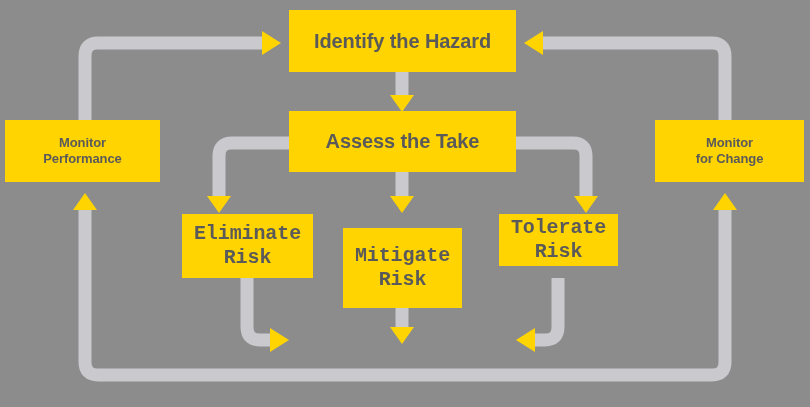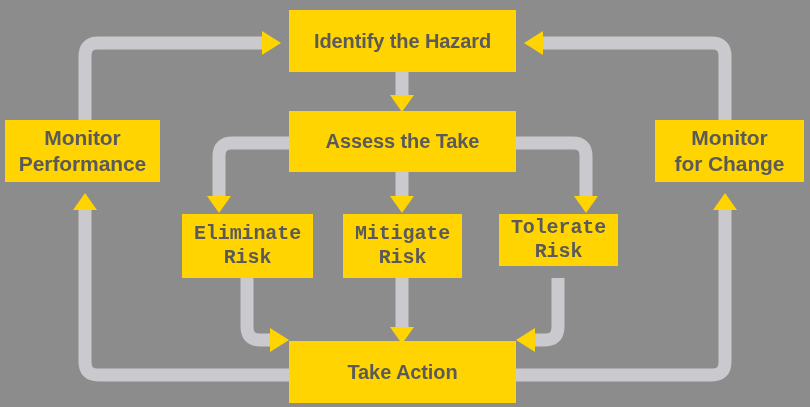--- a/index.html
+++ b/index.html
@@ -33,21 +33,21 @@
     text-align: center;
     font-weight: bold;
     line-height: 1.22;
     letter-spacing: -0.1px;
     z-index: 5;
     box-sizing: border-box;
     padding: 2px 6px;
   }
   .node.big { font-size: 20px; }
   .node.mid { font-size: 20px; font-family: Liberation Mono, monospace; }
-  .node.small { font-size: 21px; }
+  .node.small { font-size: 13px; }
 </style>
 </head>
 <body>
 
 <div id="canvas">
 
   <svg id="wires" viewBox="0 0 810 407" xmlns="http://www.w3.org/2000/svg">
     <defs></defs>
 
     <g fill="none" stroke="#c9c9ce" stroke-width="13" stroke-linecap="butt">
@@ -96,23 +96,22 @@
       <polygon points="543,31 543,55 524,43"></polygon>
     </g>
   </svg>
 
   <div class="node big" style="left:289px; top:10px; width:227px; height:62px;">Identify the Hazard</div>
 
   <div class="node big" style="left:289px; top:111px; width:227px; height:61px;">Assess the Take</div>
 
   <div class="node mid" style="left:182px; top:214px; width:131px; height:64px;">Eliminate<br>Risk</div>
 
-  <div class="node mid" style="left:343px; top:214px; width:119px; height:64px;">Mitigate<br>Risk</div>
+  <div class="node mid" style="left:343px; top:228px; width:119px; height:80px;">Mitigate<br>Risk</div>
 
   <div class="node mid" style="left:499px; top:214px; width:119px; height:52px;">Tolerate<br>Risk</div>
 
-  <div class="node big" style="left:289px; top:341px; width:227px; height:62px;">Take Action</div>
 
   <div class="node small" style="left:5px; top:120px; width:155px; height:62px;">Monitor<br>Performance</div>
 
   <div class="node small" style="left:655px; top:120px; width:149px; height:62px;">Monitor<br>for Change</div>
 
 </div>
 
 </body></html>

